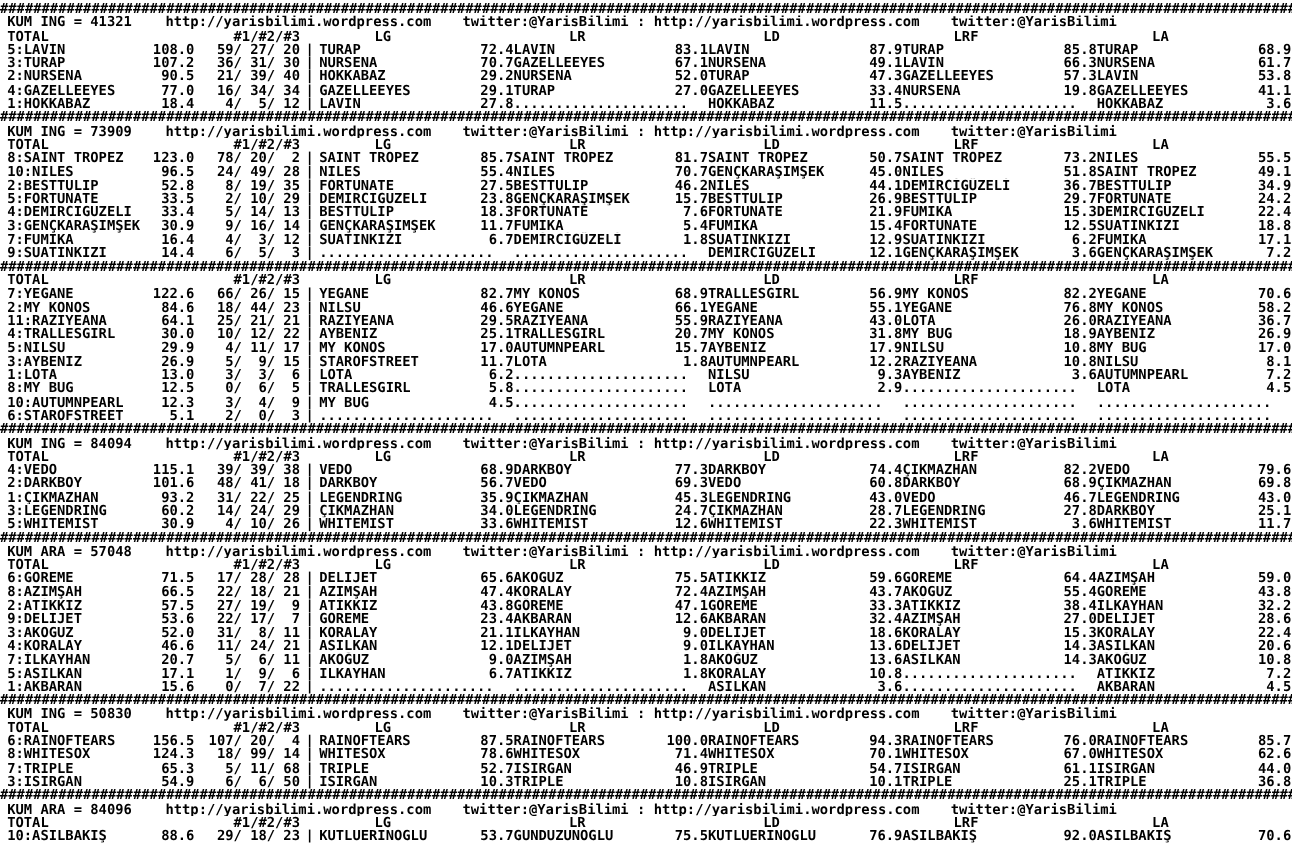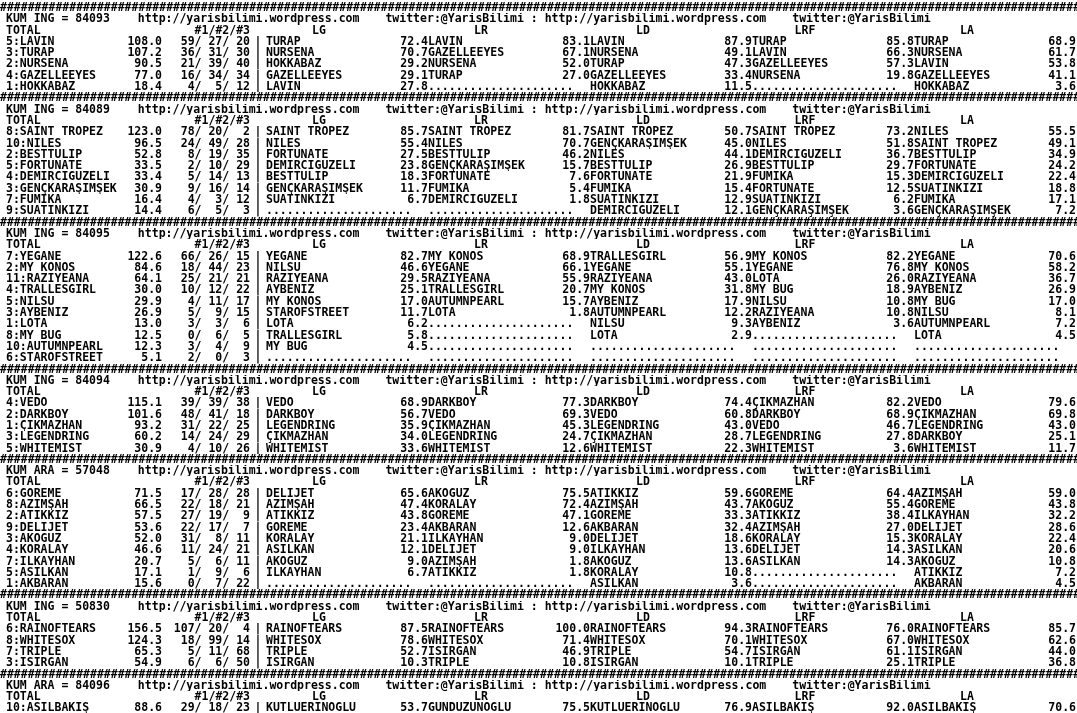--- a/index.html
+++ b/index.html
@@ -20,40 +20,39 @@
   .k-url{margin-left:28px;}
   .k-tw{margin-left:26px;}
   .k-tw2{margin-left:26px;}
   .k-sep{white-space:pre;}
 </style>
 </head>
 <body>
 
 <div id="page" style="color: rgb(0, 0, 0); background: rgb(255, 255, 255);">
     <div class="line sep">################################################################################################################################################################</div>
-    <div class="line kum"><span class="k-title">KUM ING = 84093</span><span class="k-url">http://yarisbilimi.wordpress.com</span><span class="k-tw">twitter:@YarisBilimi</span><span class="k-sep"> : </span><span class="k-url2">http://yarisbilimi.wordpress.com</span><span class="k-tw2">twitter:@YarisBilimi</span></div>
+    <div class="line kum"><span class="k-title">KUM ING = 41321</span><span class="k-url">http://yarisbilimi.wordpress.com</span><span class="k-tw">twitter:@YarisBilimi</span><span class="k-sep"> : </span><span class="k-url2">http://yarisbilimi.wordpress.com</span><span class="k-tw2">twitter:@YarisBilimi</span></div>
     <div class="line row hdr-row"><span class="c-rank">TOTAL</span><span class="c-total"></span><span class="c-triple">#1/#2/#3</span><span class="c-pipe"></span><span class="c-field"><span class="f-name">LG</span><span class="f-val"></span></span><span class="c-field"><span class="f-name">LR</span><span class="f-val"></span></span><span class="c-field"><span class="f-name">LD</span><span class="f-val"></span></span><span class="c-field"><span class="f-name">LRF</span><span class="f-val"></span></span><span class="c-field"><span class="f-name">LA</span><span class="f-val"></span></span></div>
     <div class="line row"><span class="c-rank">5:LAVIN</span><span class="c-total">108.0</span><span class="c-triple">59/ 27/ 20</span><span class="c-pipe">|</span><span class="c-field"><span class="f-name">TURAP</span><span class="f-val">72.4</span></span><span class="c-field"><span class="f-name">LAVIN</span><span class="f-val">83.1</span></span><span class="c-field"><span class="f-name">LAVIN</span><span class="f-val">87.9</span></span><span class="c-field"><span class="f-name">TURAP</span><span class="f-val">85.8</span></span><span class="c-field"><span class="f-name">TURAP</span><span class="f-val">68.9</span></span></div>
     <div class="line row"><span class="c-rank">3:TURAP</span><span class="c-total">107.2</span><span class="c-triple">36/ 31/ 30</span><span class="c-pipe">|</span><span class="c-field"><span class="f-name">NURSENA</span><span class="f-val">70.7</span></span><span class="c-field"><span class="f-name">GAZELLEEYES</span><span class="f-val">67.1</span></span><span class="c-field"><span class="f-name">NURSENA</span><span class="f-val">49.1</span></span><span class="c-field"><span class="f-name">LAVIN</span><span class="f-val">66.3</span></span><span class="c-field"><span class="f-name">NURSENA</span><span class="f-val">61.7</span></span></div>
     <div class="line row"><span class="c-rank">2:NURSENA</span><span class="c-total">90.5</span><span class="c-triple">21/ 39/ 40</span><span class="c-pipe">|</span><span class="c-field"><span class="f-name">HOKKABAZ</span><span class="f-val">29.2</span></span><span class="c-field"><span class="f-name">NURSENA</span><span class="f-val">52.0</span></span><span class="c-field"><span class="f-name">TURAP</span><span class="f-val">47.3</span></span><span class="c-field"><span class="f-name">GAZELLEEYES</span><span class="f-val">57.3</span></span><span class="c-field"><span class="f-name">LAVIN</span><span class="f-val">53.8</span></span></div>
     <div class="line row"><span class="c-rank">4:GAZELLEEYES</span><span class="c-total">77.0</span><span class="c-triple">16/ 34/ 34</span><span class="c-pipe">|</span><span class="c-field"><span class="f-name">GAZELLEEYES</span><span class="f-val">29.1</span></span><span class="c-field"><span class="f-name">TURAP</span><span class="f-val">27.0</span></span><span class="c-field"><span class="f-name">GAZELLEEYES</span><span class="f-val">33.4</span></span><span class="c-field"><span class="f-name">NURSENA</span><span class="f-val">19.8</span></span><span class="c-field"><span class="f-name">GAZELLEEYES</span><span class="f-val">41.1</span></span></div>
     <div class="line row"><span class="c-rank">1:HOKKABAZ</span><span class="c-total">18.4</span><span class="c-triple"> 4/  5/ 12</span><span class="c-pipe">|</span><span class="c-field"><span class="f-name">LAVIN</span><span class="f-val">27.8</span></span><span class="c-field"><span class="f-name">.....................</span><span class="f-val"></span></span><span class="c-field"><span class="f-name">HOKKABAZ</span><span class="f-val">11.5</span></span><span class="c-field"><span class="f-name">.....................</span><span class="f-val"></span></span><span class="c-field"><span class="f-name">HOKKABAZ</span><span class="f-val">3.6</span></span></div>
     <div class="line sep">################################################################################################################################################################</div>
-    <div class="line kum"><span class="k-title">KUM ING = 84089</span><span class="k-url">http://yarisbilimi.wordpress.com</span><span class="k-tw">twitter:@YarisBilimi</span><span class="k-sep"> : </span><span class="k-url2">http://yarisbilimi.wordpress.com</span><span class="k-tw2">twitter:@YarisBilimi</span></div>
+    <div class="line kum"><span class="k-title">KUM ING = 73909</span><span class="k-url">http://yarisbilimi.wordpress.com</span><span class="k-tw">twitter:@YarisBilimi</span><span class="k-sep"> : </span><span class="k-url2">http://yarisbilimi.wordpress.com</span><span class="k-tw2">twitter:@YarisBilimi</span></div>
     <div class="line row hdr-row"><span class="c-rank">TOTAL</span><span class="c-total"></span><span class="c-triple">#1/#2/#3</span><span class="c-pipe"></span><span class="c-field"><span class="f-name">LG</span><span class="f-val"></span></span><span class="c-field"><span class="f-name">LR</span><span class="f-val"></span></span><span class="c-field"><span class="f-name">LD</span><span class="f-val"></span></span><span class="c-field"><span class="f-name">LRF</span><span class="f-val"></span></span><span class="c-field"><span class="f-name">LA</span><span class="f-val"></span></span></div>
     <div class="line row"><span class="c-rank">8:SAINT TROPEZ</span><span class="c-total">123.0</span><span class="c-triple">78/ 20/  2</span><span class="c-pipe">|</span><span class="c-field"><span class="f-name">SAINT TROPEZ</span><span class="f-val">85.7</span></span><span class="c-field"><span class="f-name">SAINT TROPEZ</span><span class="f-val">81.7</span></span><span class="c-field"><span class="f-name">SAINT TROPEZ</span><span class="f-val">50.7</span></span><span class="c-field"><span class="f-name">SAINT TROPEZ</span><span class="f-val">73.2</span></span><span class="c-field"><span class="f-name">NİLES</span><span class="f-val">55.5</span></span></div>
     <div class="line row"><span class="c-rank">10:NİLES</span><span class="c-total">96.5</span><span class="c-triple">24/ 49/ 28</span><span class="c-pipe">|</span><span class="c-field"><span class="f-name">NİLES</span><span class="f-val">55.4</span></span><span class="c-field"><span class="f-name">NİLES</span><span class="f-val">70.7</span></span><span class="c-field"><span class="f-name">GENÇKARAŞİMŞEK</span><span class="f-val">45.0</span></span><span class="c-field"><span class="f-name">NİLES</span><span class="f-val">51.8</span></span><span class="c-field"><span class="f-name">SAINT TROPEZ</span><span class="f-val">49.1</span></span></div>
     <div class="line row"><span class="c-rank">2:BESTTULIP</span><span class="c-total">52.8</span><span class="c-triple"> 8/ 19/ 35</span><span class="c-pipe">|</span><span class="c-field"><span class="f-name">FORTUNATE</span><span class="f-val">27.5</span></span><span class="c-field"><span class="f-name">BESTTULIP</span><span class="f-val">46.2</span></span><span class="c-field"><span class="f-name">NİLES</span><span class="f-val">44.1</span></span><span class="c-field"><span class="f-name">DEMİRCİGÜZELİ</span><span class="f-val">36.7</span></span><span class="c-field"><span class="f-name">BESTTULIP</span><span class="f-val">34.9</span></span></div>
     <div class="line row"><span class="c-rank">5:FORTUNATE</span><span class="c-total">33.5</span><span class="c-triple"> 2/ 10/ 29</span><span class="c-pipe">|</span><span class="c-field"><span class="f-name">DEMİRCİGÜZELİ</span><span class="f-val">23.8</span></span><span class="c-field"><span class="f-name">GENÇKARAŞİMŞEK</span><span class="f-val">15.7</span></span><span class="c-field"><span class="f-name">BESTTULIP</span><span class="f-val">26.9</span></span><span class="c-field"><span class="f-name">BESTTULIP</span><span class="f-val">29.7</span></span><span class="c-field"><span class="f-name">FORTUNATE</span><span class="f-val">24.2</span></span></div>
     <div class="line row"><span class="c-rank">4:DEMİRCİGÜZELİ</span><span class="c-total">33.4</span><span class="c-triple"> 5/ 14/ 13</span><span class="c-pipe">|</span><span class="c-field"><span class="f-name">BESTTULIP</span><span class="f-val">18.3</span></span><span class="c-field"><span class="f-name">FORTUNATE</span><span class="f-val">7.6</span></span><span class="c-field"><span class="f-name">FORTUNATE</span><span class="f-val">21.9</span></span><span class="c-field"><span class="f-name">FUMIKA</span><span class="f-val">15.3</span></span><span class="c-field"><span class="f-name">DEMİRCİGÜZELİ</span><span class="f-val">22.4</span></span></div>
     <div class="line row"><span class="c-rank">3:GENÇKARAŞİMŞEK</span><span class="c-total">30.9</span><span class="c-triple"> 9/ 16/ 14</span><span class="c-pipe">|</span><span class="c-field"><span class="f-name">GENÇKARAŞİMŞEK</span><span class="f-val">11.7</span></span><span class="c-field"><span class="f-name">FUMIKA</span><span class="f-val">5.4</span></span><span class="c-field"><span class="f-name">FUMIKA</span><span class="f-val">15.4</span></span><span class="c-field"><span class="f-name">FORTUNATE</span><span class="f-val">12.5</span></span><span class="c-field"><span class="f-name">SUATINKIZI</span><span class="f-val">18.8</span></span></div>
     <div class="line row"><span class="c-rank">7:FUMİKA</span><span class="c-total">16.4</span><span class="c-triple"> 4/  3/ 12</span><span class="c-pipe">|</span><span class="c-field"><span class="f-name">SUATINKIZI</span><span class="f-val">6.7</span></span><span class="c-field"><span class="f-name">DEMİRCİGÜZELİ</span><span class="f-val">1.8</span></span><span class="c-field"><span class="f-name">SUATINKIZI</span><span class="f-val">12.9</span></span><span class="c-field"><span class="f-name">SUATINKIZI</span><span class="f-val">6.2</span></span><span class="c-field"><span class="f-name">FUMIKA</span><span class="f-val">17.1</span></span></div>
     <div class="line row"><span class="c-rank">9:SUATINKIZI</span><span class="c-total">14.4</span><span class="c-triple"> 6/  5/  3</span><span class="c-pipe">|</span><span class="c-field"><span class="f-name">.....................</span><span class="f-val"></span></span><span class="c-field"><span class="f-name">.....................</span><span class="f-val"></span></span><span class="c-field"><span class="f-name">DEMİRCİGÜZELİ</span><span class="f-val">12.1</span></span><span class="c-field"><span class="f-name">GENÇKARAŞİMŞEK</span><span class="f-val">3.6</span></span><span class="c-field"><span class="f-name">GENÇKARAŞİMŞEK</span><span class="f-val">7.2</span></span></div>
     <div class="line sep">################################################################################################################################################################</div>
-    <div class="line kum"><span class="k-title">KUM ING = 84095</span><span class="k-url">http://yarisbilimi.wordpress.com</span><span class="k-tw">twitter:@YarisBilimi</span><span class="k-sep"> : </span><span class="k-url2">http://yarisbilimi.wordpress.com</span><span class="k-tw2">twitter:@YarisBilimi</span></div>
     <div class="line row hdr-row"><span class="c-rank">TOTAL</span><span class="c-total"></span><span class="c-triple">#1/#2/#3</span><span class="c-pipe"></span><span class="c-field"><span class="f-name">LG</span><span class="f-val"></span></span><span class="c-field"><span class="f-name">LR</span><span class="f-val"></span></span><span class="c-field"><span class="f-name">LD</span><span class="f-val"></span></span><span class="c-field"><span class="f-name">LRF</span><span class="f-val"></span></span><span class="c-field"><span class="f-name">LA</span><span class="f-val"></span></span></div>
     <div class="line row"><span class="c-rank">7:YEGANE</span><span class="c-total">122.6</span><span class="c-triple">66/ 26/ 15</span><span class="c-pipe">|</span><span class="c-field"><span class="f-name">YEGANE</span><span class="f-val">82.7</span></span><span class="c-field"><span class="f-name">MY KONOS</span><span class="f-val">68.9</span></span><span class="c-field"><span class="f-name">TRALLESGIRL</span><span class="f-val">56.9</span></span><span class="c-field"><span class="f-name">MY KONOS</span><span class="f-val">82.2</span></span><span class="c-field"><span class="f-name">YEGANE</span><span class="f-val">70.6</span></span></div>
     <div class="line row"><span class="c-rank">2:MY KONOS</span><span class="c-total">84.6</span><span class="c-triple">18/ 44/ 23</span><span class="c-pipe">|</span><span class="c-field"><span class="f-name">NILSU</span><span class="f-val">46.6</span></span><span class="c-field"><span class="f-name">YEGANE</span><span class="f-val">66.1</span></span><span class="c-field"><span class="f-name">YEGANE</span><span class="f-val">55.1</span></span><span class="c-field"><span class="f-name">YEGANE</span><span class="f-val">76.8</span></span><span class="c-field"><span class="f-name">MY KONOS</span><span class="f-val">58.2</span></span></div>
     <div class="line row"><span class="c-rank">11:RAZİYEANA</span><span class="c-total">64.1</span><span class="c-triple">25/ 21/ 21</span><span class="c-pipe">|</span><span class="c-field"><span class="f-name">RAZİYEANA</span><span class="f-val">29.5</span></span><span class="c-field"><span class="f-name">RAZİYEANA</span><span class="f-val">55.9</span></span><span class="c-field"><span class="f-name">RAZİYEANA</span><span class="f-val">43.0</span></span><span class="c-field"><span class="f-name">LOTA</span><span class="f-val">26.0</span></span><span class="c-field"><span class="f-name">RAZİYEANA</span><span class="f-val">36.7</span></span></div>
     <div class="line row"><span class="c-rank">4:TRALLESGIRL</span><span class="c-total">30.0</span><span class="c-triple">10/ 12/ 22</span><span class="c-pipe">|</span><span class="c-field"><span class="f-name">AYBENİZ</span><span class="f-val">25.1</span></span><span class="c-field"><span class="f-name">TRALLESGIRL</span><span class="f-val">20.7</span></span><span class="c-field"><span class="f-name">MY KONOS</span><span class="f-val">31.8</span></span><span class="c-field"><span class="f-name">MY BUG</span><span class="f-val">18.9</span></span><span class="c-field"><span class="f-name">AYBENİZ</span><span class="f-val">26.9</span></span></div>
     <div class="line row"><span class="c-rank">5:NILSU</span><span class="c-total">29.9</span><span class="c-triple"> 4/ 11/ 17</span><span class="c-pipe">|</span><span class="c-field"><span class="f-name">MY KONOS</span><span class="f-val">17.0</span></span><span class="c-field"><span class="f-name">AUTUMNPEARL</span><span class="f-val">15.7</span></span><span class="c-field"><span class="f-name">AYBENİZ</span><span class="f-val">17.9</span></span><span class="c-field"><span class="f-name">NILSU</span><span class="f-val">10.8</span></span><span class="c-field"><span class="f-name">MY BUG</span><span class="f-val">17.0</span></span></div>
     <div class="line row"><span class="c-rank">3:AYBENİZ</span><span class="c-total">26.9</span><span class="c-triple"> 5/  9/ 15</span><span class="c-pipe">|</span><span class="c-field"><span class="f-name">STAROFSTREET</span><span class="f-val">11.7</span></span><span class="c-field"><span class="f-name">LOTA</span><span class="f-val">1.8</span></span><span class="c-field"><span class="f-name">AUTUMNPEARL</span><span class="f-val">12.2</span></span><span class="c-field"><span class="f-name">RAZİYEANA</span><span class="f-val">10.8</span></span><span class="c-field"><span class="f-name">NILSU</span><span class="f-val">8.1</span></span></div>
     <div class="line row"><span class="c-rank">1:LOTA</span><span class="c-total">13.0</span><span class="c-triple"> 3/  3/  6</span><span class="c-pipe">|</span><span class="c-field"><span class="f-name">LOTA</span><span class="f-val">6.2</span></span><span class="c-field"><span class="f-name">.....................</span><span class="f-val"></span></span><span class="c-field"><span class="f-name">NILSU</span><span class="f-val">9.3</span></span><span class="c-field"><span class="f-name">AYBENİZ</span><span class="f-val">3.6</span></span><span class="c-field"><span class="f-name">AUTUMNPEARL</span><span class="f-val">7.2</span></span></div>
     <div class="line row"><span class="c-rank">8:MY BUG</span><span class="c-total">12.5</span><span class="c-triple"> 0/  6/  5</span><span class="c-pipe">|</span><span class="c-field"><span class="f-name">TRALLESGIRL</span><span class="f-val">5.8</span></span><span class="c-field"><span class="f-name">.....................</span><span class="f-val"></span></span><span class="c-field"><span class="f-name">LOTA</span><span class="f-val">2.9</span></span><span class="c-field"><span class="f-name">.....................</span><span class="f-val"></span></span><span class="c-field"><span class="f-name">LOTA</span><span class="f-val">4.5</span></span></div>
     <div class="line row"><span class="c-rank">10:AUTUMNPEARL</span><span class="c-total">12.3</span><span class="c-triple"> 3/  4/  9</span><span class="c-pipe">|</span><span class="c-field"><span class="f-name">MY BUG</span><span class="f-val">4.5</span></span><span class="c-field"><span class="f-name">.....................</span><span class="f-val"></span></span><span class="c-field"><span class="f-name">.....................</span><span class="f-val"></span></span><span class="c-field"><span class="f-name">.....................</span><span class="f-val"></span></span><span class="c-field"><span class="f-name">.....................</span><span class="f-val"></span></span></div>

